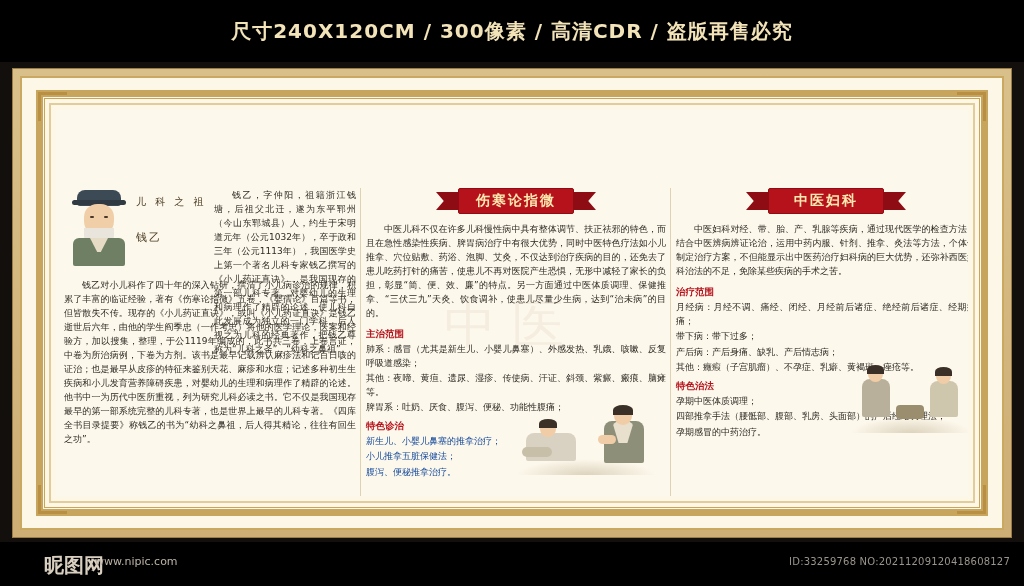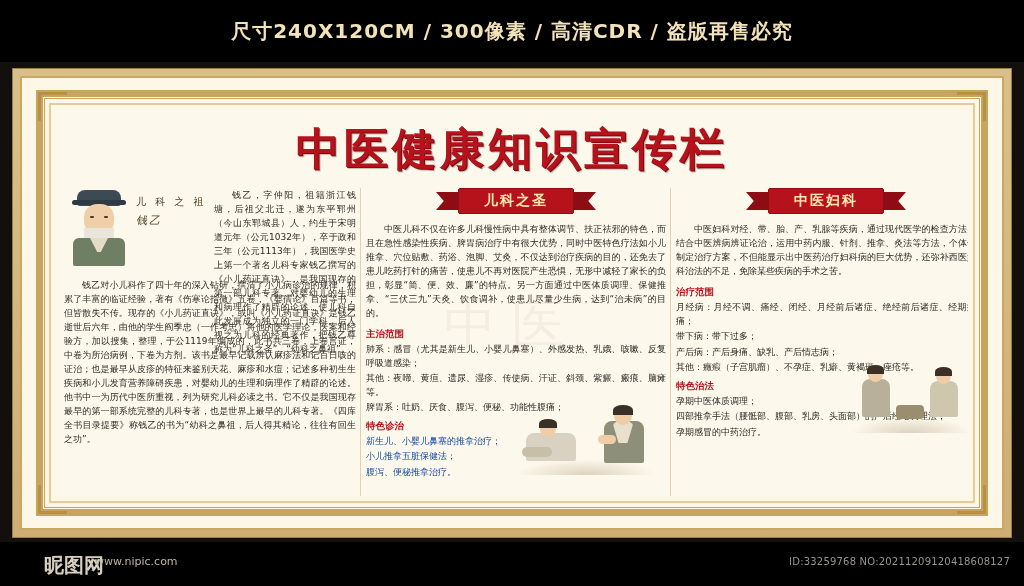--- a/index.html
+++ b/index.html
@@ -144,21 +144,21 @@
   .p-face{position:absolute;left:16px;top:14px;width:30px;height:32px;background:#f0cfa8;border-radius:14px 14px 16px 16px;}
   .p-eye{position:absolute;top:26px;width:4px;height:2px;background:#4a3728;border-radius:2px;}
   .p-eye.l{left:22px;} .p-eye.r{left:36px;}
   .p-beard{position:absolute;left:16px;top:38px;width:30px;height:22px;background:#e9e4dc;border-radius:0 0 16px 16px;}
   .p-body{position:absolute;left:5px;top:48px;width:52px;height:28px;background:#6f7f63;border-radius:6px 6px 2px 2px;}
   .p-collar{position:absolute;left:22px;top:48px;width:18px;height:14px;background:#e6dcc6;clip-path:polygon(50% 0,100% 0,60% 100%,40% 100%,0 0);}
   .c1-cap{
     position:absolute;left:72px;top:6px;width:90px;text-align:left;
     font-size:10px;color:#4a3b22;line-height:16px;letter-spacing:3px;
   }
-  .c1-cap .nm{display:block;font-size:11px;margin-top:3px;letter-spacing:2px;font-style:italic;}
+  .c1-cap .nm{display:block;font-size:11px;margin-top:20px;letter-spacing:2px;}
   .c1-right{
     position:absolute;left:150px;top:0;width:142px;
   }
 
   
   .ill-doc{
     position:absolute;left:150px;bottom:6px;width:140px;height:78px;
   }
   .ill-women{
     position:absolute;right:4px;bottom:8px;width:122px;height:80px;
@@ -193,21 +193,20 @@
       <div class="frame-c"></div>
       <div class="corner tl"></div>
       <div class="corner tr"></div>
       <div class="corner bl"></div>
       <div class="corner br"></div>
 
       <div class="content">
 
         <div class="watermark">中医</div>
 
-        <div class="main-title">中医健康知识宣传栏</div>
 
         <div class="divider div1"></div>
         <div class="divider div2"></div>
 
         <div class="col col1">
           <div class="c1-head">
             <div class="portrait">
               <div class="p-hat"></div>
               <div class="p-face"></div>
               <div class="p-eye l"></div>
@@ -225,21 +224,21 @@
             </div>
           </div>
           <p class="para">钱乙对小儿科作了四十年的深入钻研，撰清了小儿病诊治的规律，积累了丰富的临证经验，著有《伤寒论指微》五卷，《婴孺论》百篇等书，但皆散失不传。现存的《小儿药证直诀》，或叫《小儿药证直诀》是钱乙逝世后六年，由他的学生阎季忠（一作考忠）将他的医学理论，医案和经验方，加以搜集，整理，于公1119年编成的，此书共三卷，上卷言证，中卷为所治病例，下卷为方剂。该书是最早记载辨认麻疹法和记百日咳的证治；也是最早从皮疹的特征来鉴别天花、麻疹和水痘；记述多种初生生疾病和小儿发育营养障碍疾患，对婴幼儿的生理和病理作了精辟的论述。他书中一为历代中医所重视，列为研究儿科必读之书。它不仅是我国现存最早的第一部系统完整的儿科专著，也是世界上最早的儿科专著。《四库全书目录提要》称钱乙的书为“幼科之鼻祖，后人得其精论，往往有回生之功”。</p>
         </div>
 
         <div class="col col2">
           <div class="ribbon">
             <div class="tail-l"></div>
               <div class="tail-r"></div>
               <div class="plate"></div>
-            <div class="label">儿科之圣</div>
+            <div class="label">伤寒论指微</div>
           </div>
           <p class="para">中医儿科不仅在许多儿科慢性病中具有整体调节、扶正祛邪的特色，而且在急性感染性疾病、脾胃病治疗中有很大优势，同时中医特色疗法如小儿推拿、穴位贴敷、药浴、泡脚、艾灸，不仅达到治疗疾病的目的，还免去了患儿吃药打针的痛苦，使患儿不再对医院产生恐惧，无形中减轻了家长的负担，彰显“简、便、效、廉”的特点。另一方面通过中医体质调理、保健推拿、“三伏三九”天灸、饮食调补，使患儿尽量少生病，达到“治未病”的目的。</p>
 
           <div class="sub-h">主治范围</div>
           <p class="line">肺系：感冒（尤其是新生儿、小婴儿鼻塞）、外感发热、乳娥、咳嗽、反复呼吸道感染；</p>
           <p class="line">其他：夜啼、黄疸、遗尿、湿疹、传使病、汗证、斜颈、紫癜、瘢痕、脑瘫等。</p>
           <p class="line">脾胃系：吐奶、厌食、腹泻、便秘、功能性腹痛；</p>
 
           <div class="sub-h">特色诊治</div>
           <p class="line blue">新生儿、小婴儿鼻塞的推拿治疗；</p>

